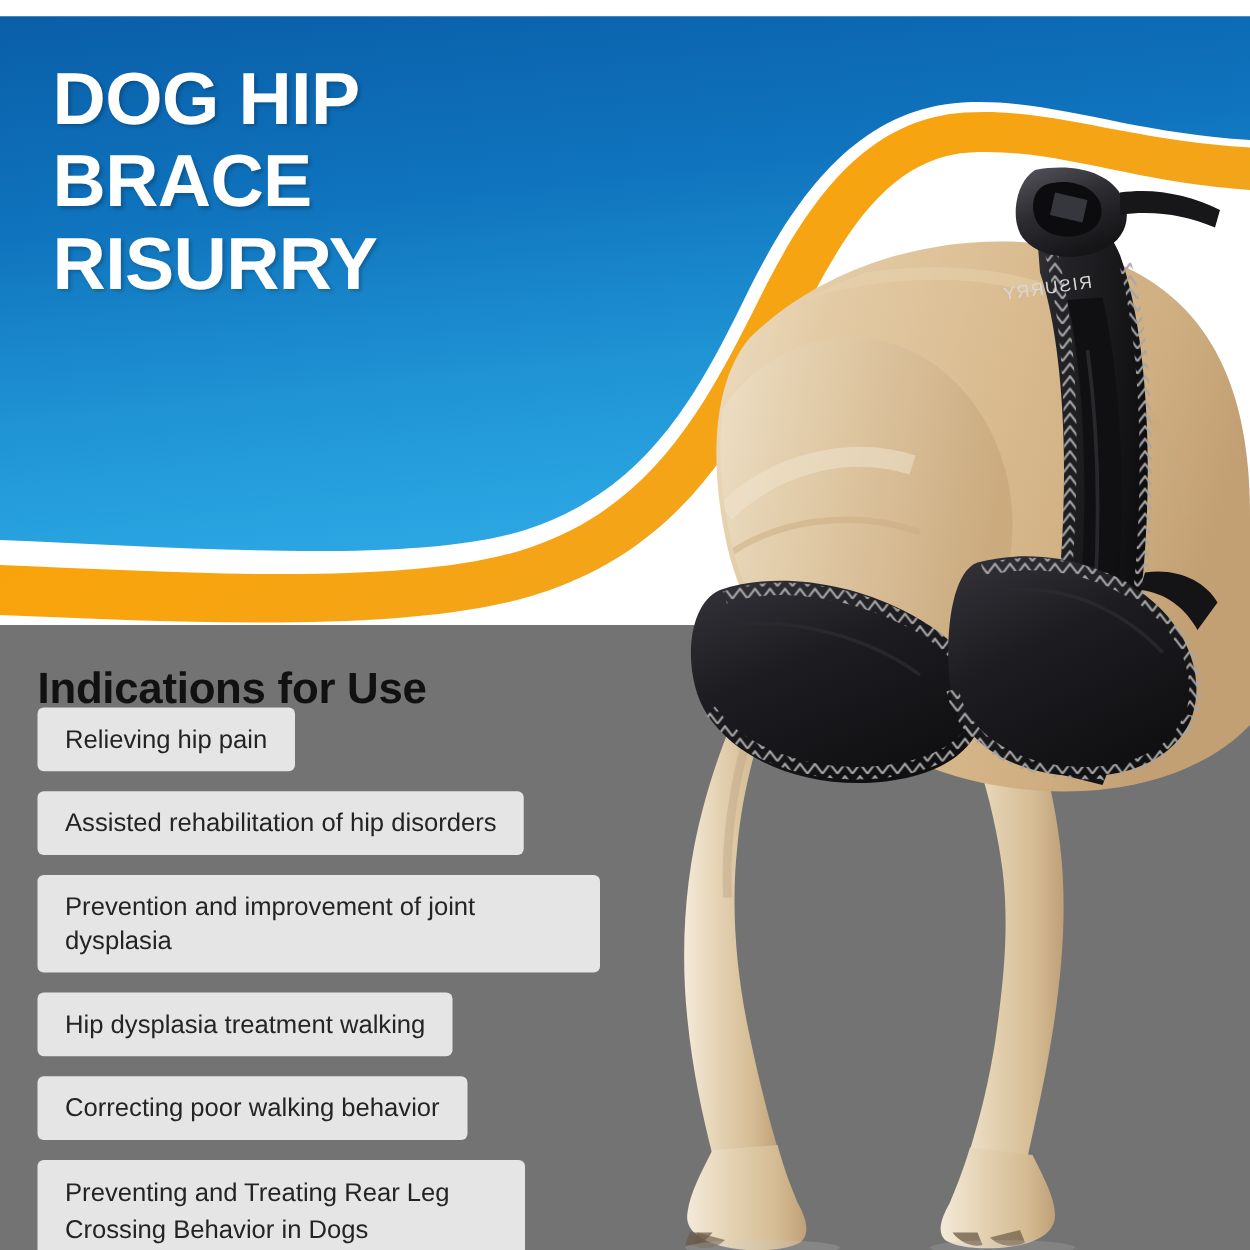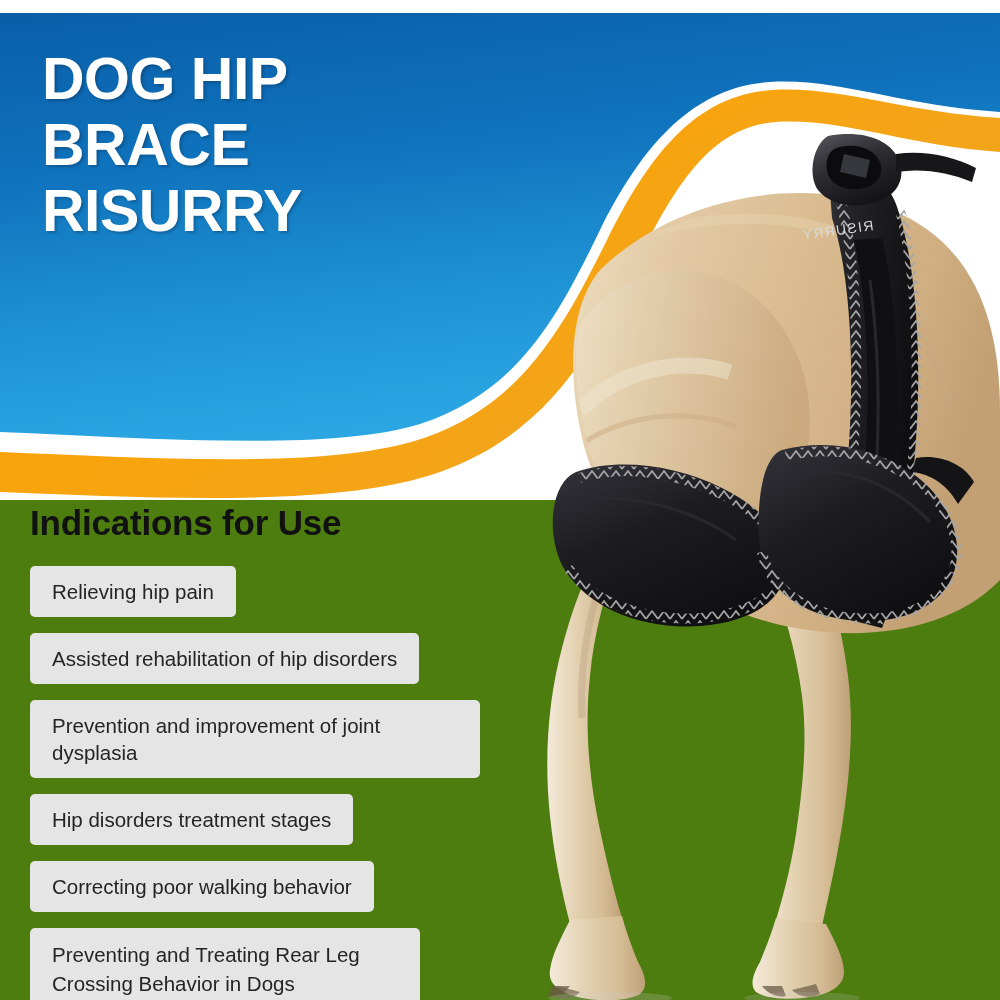--- a/index.html
+++ b/index.html
@@ -8,21 +8,21 @@
     background: #ffffff;
   }
   body {
     font-family: "Liberation Sans", sans-serif;
   }
   #page {
     position: relative;
     width: 1000px;
     height: 1000px;
     overflow: hidden;
-    background: #4d7c0f;
+    background: #737373;
   }
 
   
   #banner {
     position: absolute;
     left: 0; top: 0;
     width: 1000px;
     height: 500px;
     z-index: 1;
   }
@@ -56,21 +56,21 @@
     width: 570px;
     height: 880px;
     z-index: 2;
   }
   #photo svg { display: block; }
 
   
   #indications-heading {
     position: absolute;
     left: 30px;
-    top: 502px;
+    top: 530px;
     z-index: 5;
     color: #111111;
     font-family: "Liberation Sans", sans-serif;
     font-weight: bold;
     font-size: 35px;
     line-height: 42px;
     letter-spacing: -0.2px;
     white-space: nowrap;
   }
 
@@ -305,18 +305,18 @@
       <ellipse cx="372" cy="878" rx="58" ry="6" fill="#cfcfcf" opacity="0.18"></ellipse>
     </svg>
   </div>
 
   <div id="indications-heading">Indications for Use</div>
 
   <div id="pill-list">
     <div class="pill">Relieving hip pain</div>
     <div class="pill">Assisted rehabilitation of hip disorders</div>
     <div class="pill">Prevention and improvement of joint dysplasia</div>
-    <div class="pill">Hip disorders treatment stages</div>
+    <div class="pill">Hip dysplasia treatment walking</div>
     <div class="pill">Correcting poor walking behavior</div>
     <div class="pill two-line" style="max-width: 390px;">Preventing and Treating Rear Leg Crossing Behavior in Dogs</div>
   </div>
 
 </div>
 
 </body></html>

